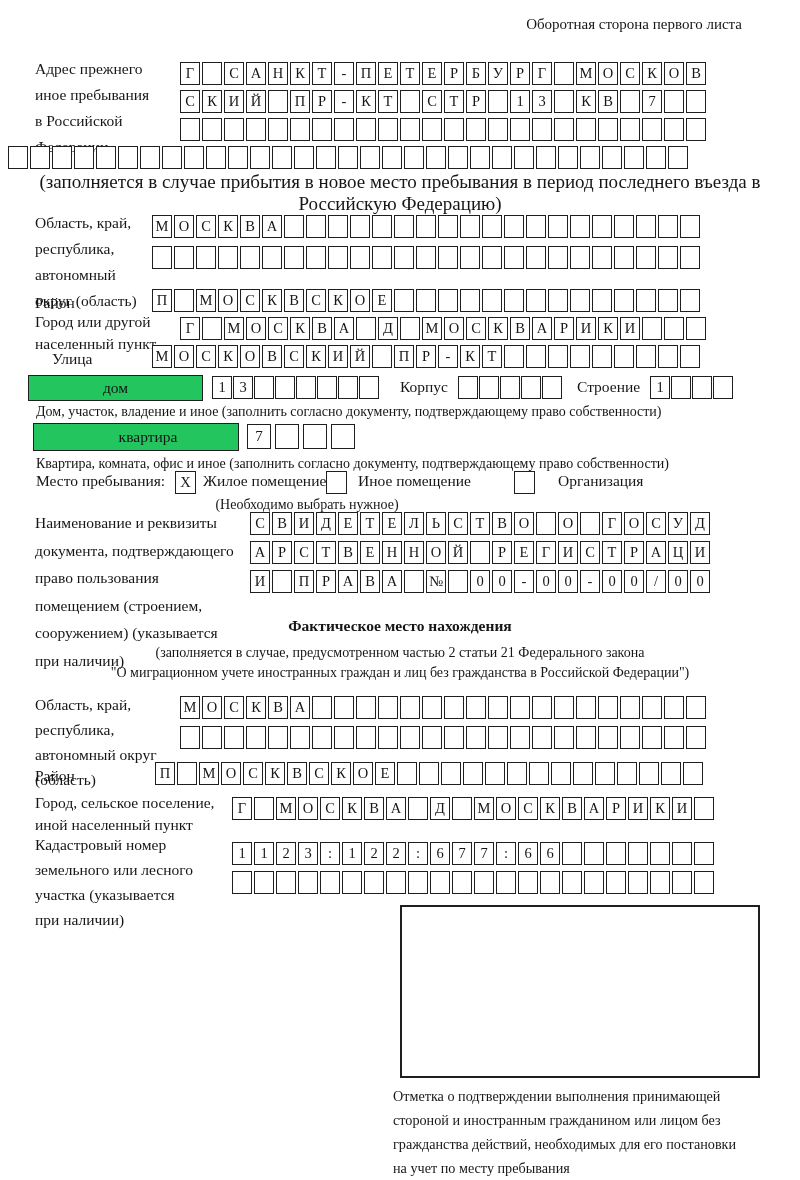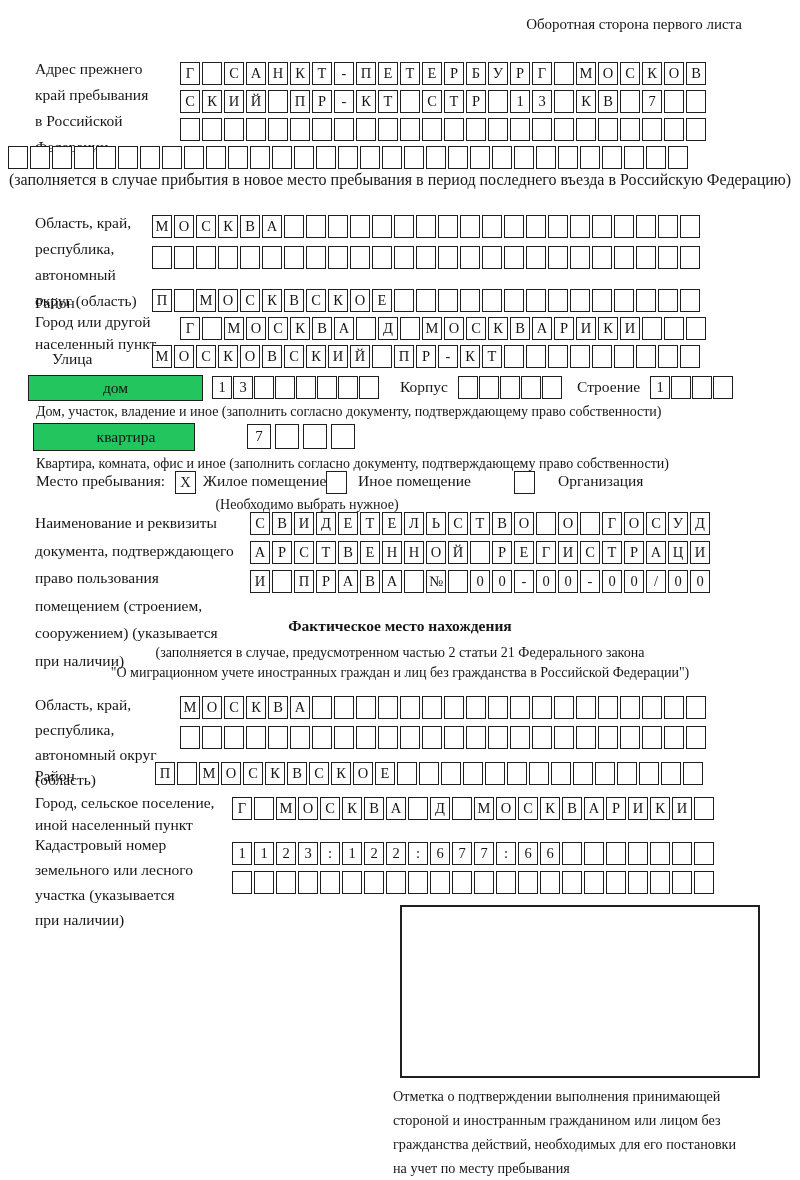--- a/index.html
+++ b/index.html
@@ -41,21 +41,21 @@
 </style>
 </head>
 <body>
 
 <div id="page">
 
   <div class="abs" style="top:16px; right:58px; font-size:15px;">Оборотная сторона первого листа</div>
 
   <div class="lbl" style="left:35px; top:56px; width:150px;">
     <div>Адрес прежнего</div>
-    <div>край пребывания</div>
+    <div>иное пребывания</div>
     <div>в Российской</div>
     <div>Федерации</div>
   </div>
   <div class="cellrow" style="left:180px; top:62px;">
       <div class="cell">Г</div>
       <div class="cell"></div>
       <div class="cell">С</div>
       <div class="cell">А</div>
       <div class="cell">Н</div>
       <div class="cell">К</div>
@@ -156,21 +156,21 @@
       <div class="cell"></div>
       <div class="cell"></div>
       <div class="cell"></div>
       <div class="cell"></div>
       <div class="cell"></div>
       <div class="cell"></div>
       <div class="cell"></div>
       <div class="cell"></div>
       <div class="cell"></div>
     </div>
-  <div class="center-row" style="top:171px; font-size:16px;">(заполняется в случае прибытия в новое место пребывания в период последнего въезда в Российскую Федерацию)</div>
+  <div class="center-row" style="top:171px; font-size:19px;">(заполняется в случае прибытия в новое место пребывания в период последнего въезда в Российскую Федерацию)</div>
 
 
   <div class="lbl" style="left:35px; top:210px; width:120px;">
     <div>Область, край,</div>
     <div>республика,</div>
     <div>автономный</div>
     <div>округ (область)</div>
   </div>
   <div class="cellrow" style="left:152px; top:215px;">
       <div class="cell">М</div>
@@ -341,21 +341,21 @@
     </div>
   <div class="abs" style="left:577px; top:378px; font-size:15.5px;">Строение</div>
   <div class="cellrow tight" style="left:650px; top:376px;">
       <div class="cell">1</div>
       <div class="cell"></div>
       <div class="cell"></div>
       <div class="cell"></div>
     </div>
   <div class="cap" style="left:36px; top:404px; font-size:14px;">Дом, участок, владение и иное (заполнить согласно документу, подтверждающему право собственности)</div>
 
-  <div class="widebox" style="left:33px; top:423px; width:162px; height:28px;padding-left:24px;">квартира</div>
+  <div class="widebox" style="left:33px; top:423px; width:206px; height:28px;padding-left:24px;">квартира</div>
   <div class="cellrow big" style="left:247px; top:424px;">
       <div class="cell">7</div>
       <div class="cell"></div>
       <div class="cell"></div>
       <div class="cell"></div>
     </div>
   <div class="cap" style="left:36px; top:456px; font-size:14px;">Квартира, комната, офис и иное (заполнить согласно документу, подтверждающему право собственности)</div>
 
   <div class="abs" style="left:36px; top:472px; font-size:15.5px;">Место пребывания:</div>
   <div class="checkbox" style="left:175px; top:471px;">X</div>

